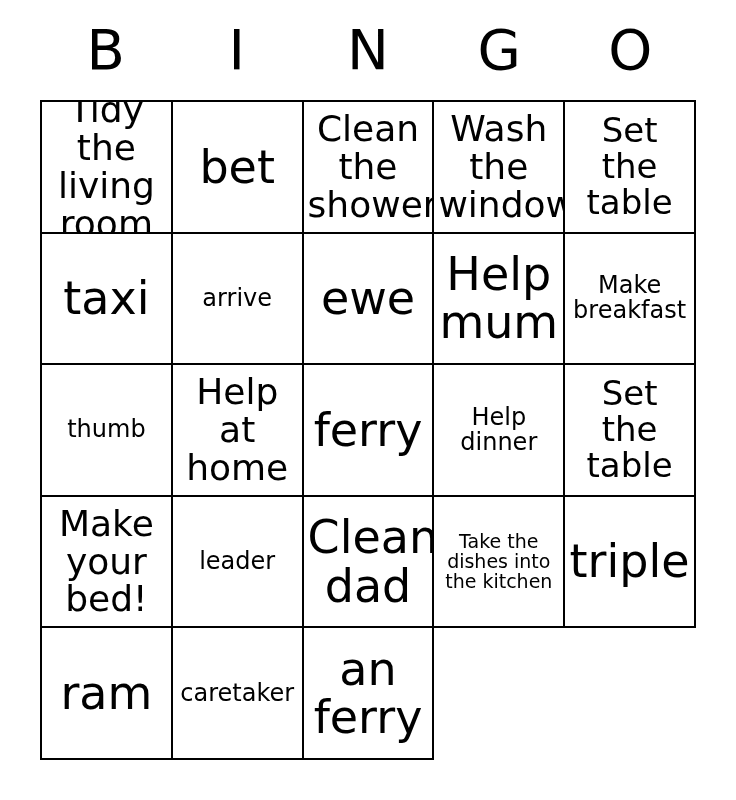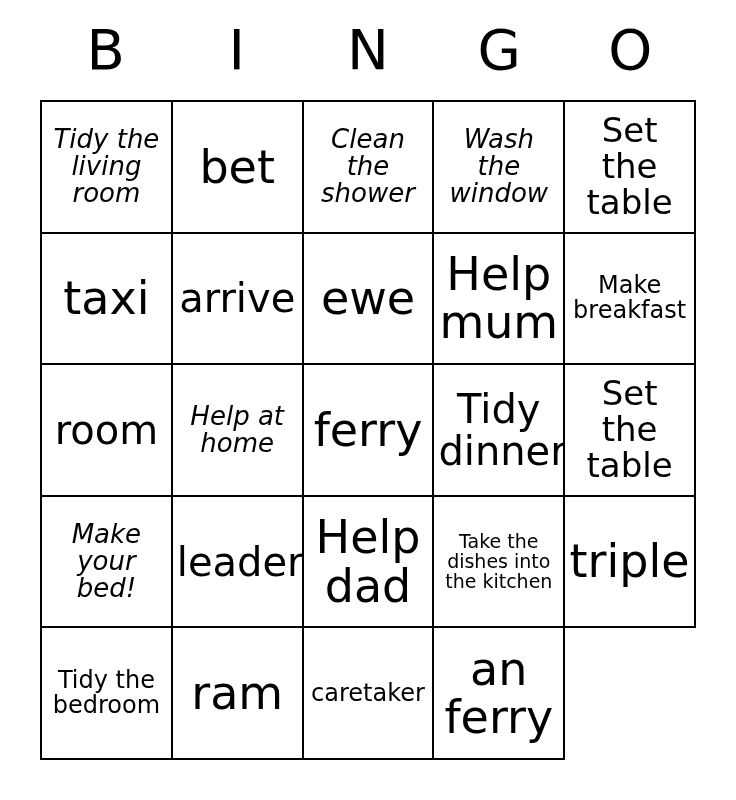--- a/index.html
+++ b/index.html
@@ -59,23 +59,23 @@
     overflow: hidden;
   }
   .cell span {
     display: block;
     width: 100%;
     line-height: 1.05;
   }
   
   .fs-xs span { font-size: 19px; text-align: center; }
   .fs-sm span { font-size: 24px; }
-  .fs-md span { font-size: 26px; font-style: italic; }
+  .fs-md span { font-size: 36px; }
   .fs-lg span { font-size: 34px; }
-  .fs-xl span { font-size: 40px; }
+  .fs-xl span { font-size: 24px; }
   .fs-xxl span { font-size: 46px; }
 </style>
 </head>
 <body>
 
 <div class="card">
   <div class="header-row">
     <div class="header-letter">B</div>
     <div class="header-letter">I</div>
     <div class="header-letter">N</div>
@@ -111,53 +111,50 @@
         <span>ewe</span>
       </div>
     <div class="cell fs-xxl">
         <span>Help mum</span>
       </div>
     <div class="cell fs-sm">
         <span>Make breakfast</span>
       </div>
 
     <div class="cell fs-xl">
-        <span>room</span>
+        <span>thumb</span>
       </div>
     <div class="cell fs-md">
         <span>Help at home</span>
       </div>
     <div class="cell fs-xxl">
         <span>ferry</span>
       </div>
     <div class="cell fs-xl">
-        <span>Tidy dinner</span>
+        <span>Help dinner</span>
       </div>
     <div class="cell fs-lg">
         <span>Set the table</span>
       </div>
 
     <div class="cell fs-md">
         <span>Make your bed!</span>
       </div>
     <div class="cell fs-xl">
         <span>leader</span>
       </div>
     <div class="cell fs-xxl">
-        <span>Help dad</span>
+        <span>Clean dad</span>
       </div>
     <div class="cell fs-xs">
         <span>Take the dishes into the kitchen</span>
       </div>
 
     <div class="cell fs-xxl">
         <span>triple</span>
-      </div>
-    <div class="cell fs-sm">
-        <span>Tidy the bedroom</span>
       </div>
     <div class="cell fs-xxl">
         <span>ram</span>
       </div>
     <div class="cell fs-sm">
         <span>caretaker</span>
       </div>
     <div class="cell fs-xxl">
         <span>an ferry</span>
       </div>

